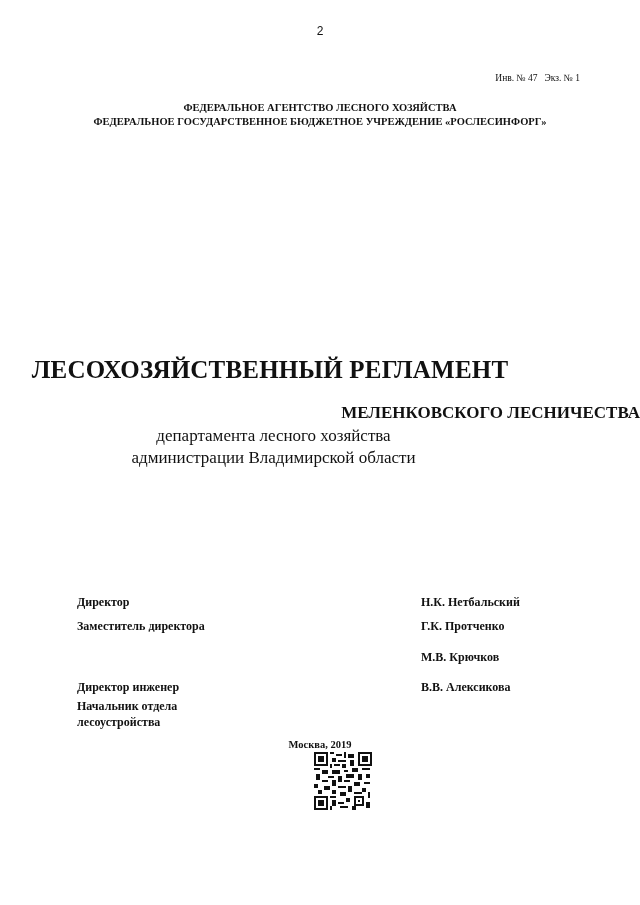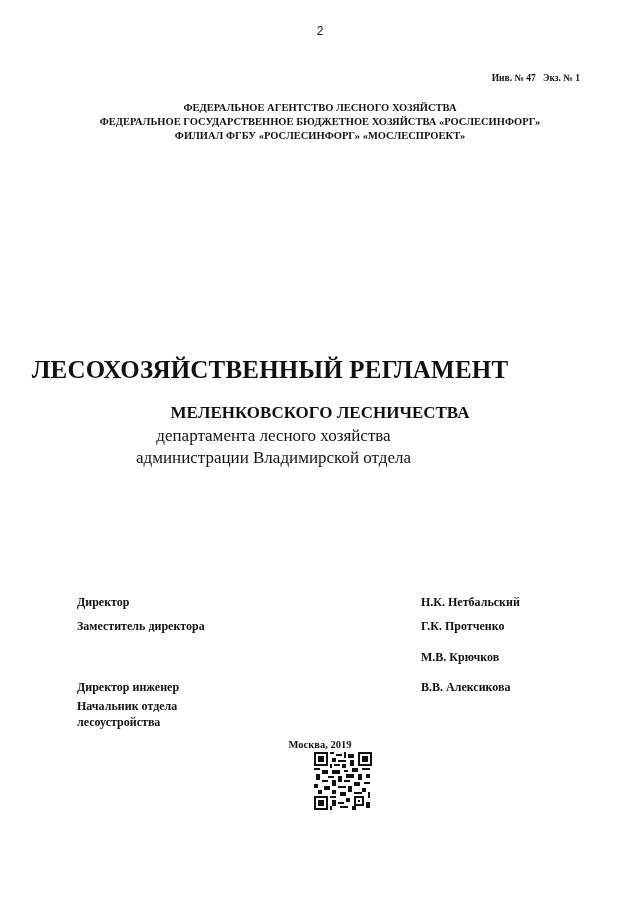--- a/index.html
+++ b/index.html
@@ -1,49 +1,48 @@
 <!DOCTYPE html>
 <html><head>
   <meta charset="utf-8">
   <style>
     html, body { margin: 0; padding: 0; background: #ffffff; }
     body { width: 640px; height: 905px; position: relative; overflow: hidden; color: #111; }
     .serif { font-family: "Liberation Serif", "DejaVu Serif", serif; }
     .sans { font-family: "Liberation Sans", "DejaVu Sans", sans-serif; }
     .abs { position: absolute; }
     .page-num { top: 24px; left: 0; width: 640px; text-align: center; font-size: 12px; }
-    .inv { top: 73px; right: 60px; font-size: 9.5px; font-weight: bold; }
+    .inv { top: 73px; right: 60px; font-size: 9.5px; font-weight: normal; }
     .org { top: 101px; left: 0; width: 640px; text-align: center; font-size: 10.5px; font-weight: bold; line-height: 14px; }
     .title { top: 356px; left: 0; width: 540px; text-align: center; font-size: 25px; font-weight: bold; letter-spacing: 0.2px; }
-    .sub1 { top: 403px; left: 0; width: 640px; text-align: center; font-size: 17px; font-weight: bold; }
+    .sub1 { top: 403px; left: 0; width: 640px; text-align: right; font-size: 17px; font-weight: bold; }
     .sub2 { top: 425px; left: 0; width: 547px; text-align: center; font-size: 17px; line-height: 22px; }
     .sig-left { left: 77px; font-size: 12px; font-weight: bold; }
     .sig-right { left: 421px; font-size: 12px; font-weight: bold; }
     .city { top: 739px; left: 0; width: 640px; text-align: center; font-size: 10.5px; font-weight: bold; }
     .qr { top: 752px; left: 314px; width: 58px; height: 58px; }
   </style>
 </head>
 <body>
 
 <div class="abs page-num sans">2</div>
 
 <div class="abs inv serif" style="white-space:pre;">Инв. № 47   Экз. № 1</div>
 
 <div class="abs org serif">
   <div>ФЕДЕРАЛЬНОЕ АГЕНТСТВО ЛЕСНОГО ХОЗЯЙСТВА</div>
-  <div>ФЕДЕРАЛЬНОЕ ГОСУДАРСТВЕННОЕ БЮДЖЕТНОЕ ХОЗЯЙСТВА «РОСЛЕСИНФОРГ»</div>
-  <div>ФИЛИАЛ ФГБУ «РОСЛЕСИНФОРГ» «МОСЛЕСПРОЕКТ»</div>
+  <div>ФЕДЕРАЛЬНОЕ ГОСУДАРСТВЕННОЕ БЮДЖЕТНОЕ УЧРЕЖДЕНИЕ «РОСЛЕСИНФОРГ»</div>
 </div>
 
 <div class="abs title serif">ЛЕСОХОЗЯЙСТВЕННЫЙ РЕГЛАМЕНТ</div>
 
 <div class="abs sub1 serif">МЕЛЕНКОВСКОГО ЛЕСНИЧЕСТВА</div>
 <div class="abs sub2 serif">
   <div>департамента лесного хозяйства</div>
-  <div>администрации Владимирской отдела</div>
+  <div>администрации Владимирской области</div>
 </div>
 
 <div>
   <div class="abs sig-left serif" style="top:595px;">Директор</div>
   <div class="abs sig-right serif" style="top:595px;">Н.К. Нетбальский</div>
 
   <div class="abs sig-left serif" style="top:619px;">Заместитель директора</div>
   <div class="abs sig-right serif" style="top:619px;">Г.К. Протченко</div>
 
   <div class="abs sig-left serif" style="top:660px; line-height:16px;margin-top:38px;">

